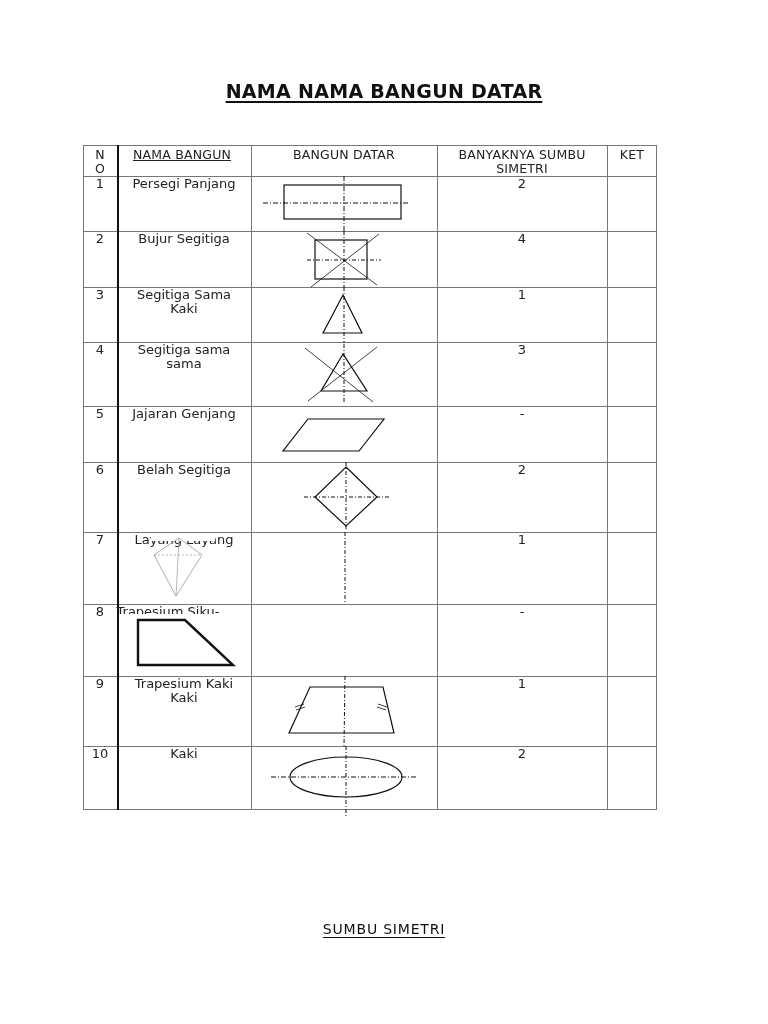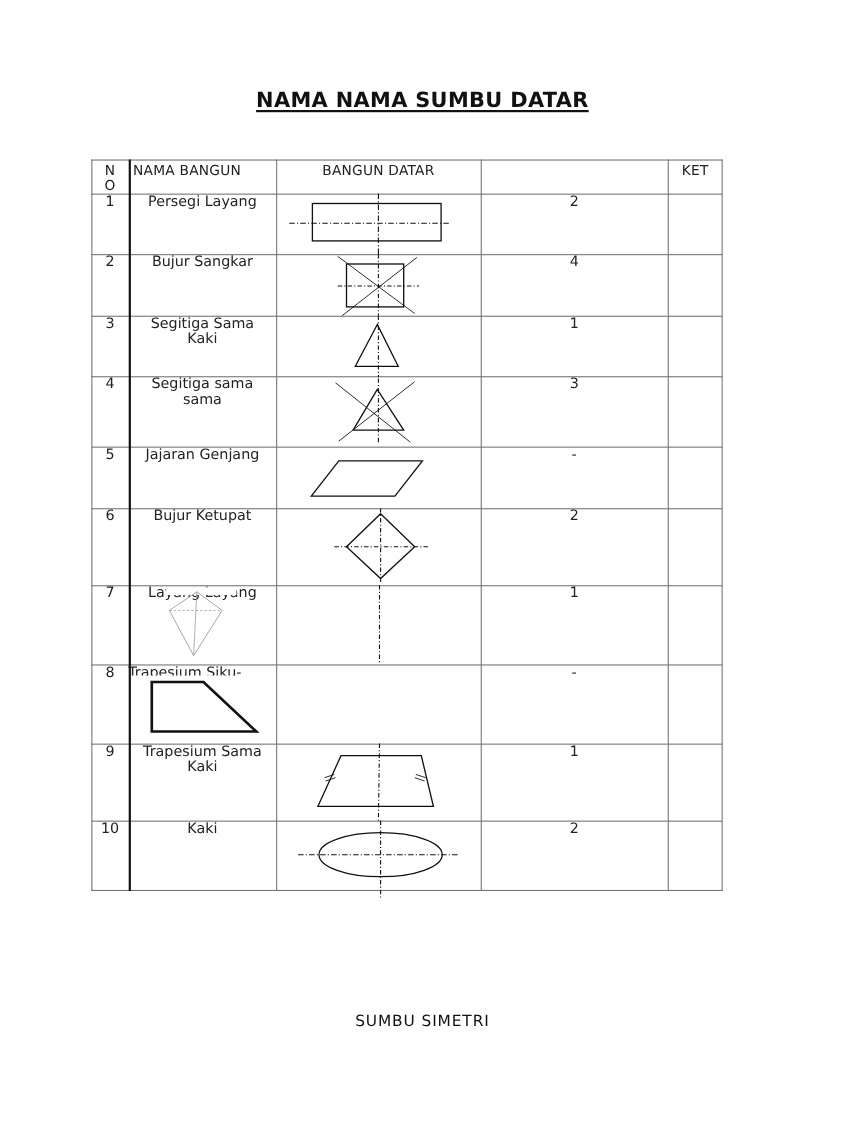--- a/index.html
+++ b/index.html
@@ -3,33 +3,33 @@
 <meta charset="utf-8">
 <style>
   html, body { margin:0; padding:0; background:#ffffff; }
   body { width:768px; height:1024px; position:relative; overflow:hidden;
          font-family:"DejaVu Sans", sans-serif; color:#111; }
   .title { position:absolute; left:0; width:768px; top:80px; text-align:center;
            font-size:19px; font-weight:bold; letter-spacing:0.3px; }
   .title span { text-decoration:underline; text-decoration-thickness:2px; text-underline-offset:3px; }
   .subtitle { position:absolute; left:0; width:768px; top:921px; text-align:center;
               font-size:14px; letter-spacing:0.8px; }
-  .subtitle span { text-underline-offset:3px; }
+  .subtitle span { text-decoration:underline; text-underline-offset:3px; }
   .grid { position:absolute; left:83px; top:145px; width:574px; height:665px; }
   .hl { position:absolute; left:0; width:574px; height:1px; background:#777; }
   .vl { position:absolute; top:0; width:1px; height:665px; background:#777; }
   .vl.dark { background:#111; width:1.5px; }
   .cell { position:absolute; text-align:center; font-size:13px; line-height:14px; color:#222; }
   .hdr { font-size:12.5px; letter-spacing:0.2px; }
   svg { position:absolute; overflow:visible; }
 </style>
 </head>
 <body>
 
-<div class="title"><span>NAMA NAMA SUMBU DATAR</span></div>
+<div class="title"><span>NAMA NAMA BANGUN DATAR</span></div>
 
 <div class="grid">
 
   <div class="hl" style="top:0"></div>
   <div class="hl" style="top:31px"></div>
   <div class="hl" style="top:86px"></div>
   <div class="hl" style="top:142px"></div>
   <div class="hl" style="top:197px"></div>
   <div class="hl" style="top:261px"></div>
   <div class="hl" style="top:317px"></div>
@@ -43,35 +43,39 @@
   <div class="vl dark" style="left:34px"></div>
   <div class="vl" style="left:168px"></div>
   <div class="vl" style="left:354px"></div>
   <div class="vl" style="left:524px"></div>
   <div class="vl" style="left:573px"></div>
 
   <div class="cell hdr" style="left:0;width:34px;top:3px;">
     <div>N</div>
     <div>O</div>
   </div>
-  <div class="cell hdr" style="left:20px;width:134px;top:3px;">NAMA BANGUN</div>
+  <div class="cell hdr" style="left:32px;width:134px;top:3px;text-decoration:underline;">NAMA BANGUN</div>
   <div class="cell hdr" style="left:168px;width:186px;top:3px;">BANGUN DATAR</div>
+  <div class="cell hdr" style="left:354px;width:170px;top:3px;">
+    <div>BANYAKNYA SUMBU</div>
+    <div>SIMETRI</div>
+  </div>
   <div class="cell hdr" style="left:524px;width:50px;top:3px;">KET</div>
 
   <div class="cell" style="left:0;width:34px;top:32px">1</div>
-  <div class="cell" style="left:34px;width:134px;top:32px">Persegi Layang</div>
+  <div class="cell" style="left:34px;width:134px;top:32px">Persegi Panjang</div>
   <div class="cell" style="left:354px;width:170px;top:32px">2</div>
   <svg style="left:180px;top:31px" width="170" height="56" viewBox="0 0 170 56">
     <rect x="21" y="9" width="117" height="34" fill="none" stroke="#111" stroke-width="1.2"></rect>
     <line x1="81" y1="0" x2="81" y2="56" stroke="#111" stroke-dasharray="5,2,1,2"></line>
     <line x1="0" y1="27" x2="147" y2="27" stroke="#111" stroke-dasharray="5,2,1,2"></line>
   </svg>
 
   <div class="cell" style="left:0;width:34px;top:87px">2</div>
-  <div class="cell" style="left:34px;width:134px;top:87px">Bujur Sangkar</div>
+  <div class="cell" style="left:34px;width:134px;top:87px">Bujur Segitiga</div>
   <div class="cell" style="left:354px;width:170px;top:87px">4</div>
   <svg style="left:180px;top:86px" width="170" height="56" viewBox="0 0 170 56">
     <rect x="52" y="9" width="52" height="39" fill="none" stroke="#111" stroke-width="1.2"></rect>
     <line x1="81" y1="0" x2="81" y2="56" stroke="#111" stroke-dasharray="4,2,1,2"></line>
     <line x1="44" y1="29" x2="118" y2="29" stroke="#111" stroke-dasharray="4,2,1,2"></line>
     <line x1="44" y1="2" x2="114" y2="54" stroke="#111" stroke-width="0.8"></line>
     <line x1="116" y1="3" x2="48" y2="56" stroke="#111" stroke-width="0.8"></line>
   </svg>
 
   <div class="cell" style="left:0;width:34px;top:143px">3</div>
@@ -99,21 +103,21 @@
   </svg>
 
   <div class="cell" style="left:0;width:34px;top:262px">5</div>
   <div class="cell" style="left:34px;width:134px;top:262px">Jajaran Genjang</div>
   <div class="cell" style="left:354px;width:170px;top:262px">-</div>
   <svg style="left:180px;top:261px" width="170" height="56" viewBox="0 0 170 56">
     <polygon points="45,13 121,13 96,45 20,45" fill="none" stroke="#111" stroke-width="1.2"></polygon>
   </svg>
 
   <div class="cell" style="left:0;width:34px;top:318px">6</div>
-  <div class="cell" style="left:34px;width:134px;top:318px">Bujur Ketupat</div>
+  <div class="cell" style="left:34px;width:134px;top:318px">Belah Segitiga</div>
   <div class="cell" style="left:354px;width:170px;top:318px">2</div>
   <svg style="left:180px;top:317px" width="170" height="70" viewBox="0 0 170 70">
     <polygon points="83,5 114,35 83,64 52,35" fill="none" stroke="#111" stroke-width="1.2"></polygon>
     <line x1="83" y1="0" x2="83" y2="68" stroke="#111" stroke-dasharray="4,2,1,2"></line>
     <line x1="41" y1="35" x2="126" y2="35" stroke="#111" stroke-dasharray="4,2,1,2"></line>
   </svg>
 
   <div class="cell" style="left:0;width:34px;top:388px">7</div>
   <div class="cell" style="left:34px;width:134px;top:388px">Layang Layang</div>
   <div class="cell" style="left:354px;width:170px;top:388px">1</div>
@@ -129,21 +133,21 @@
 
   <div class="cell" style="left:0;width:34px;top:460px">8</div>
   <div class="cell" style="left:18px;width:134px;top:460px;height:9px;overflow:hidden">Trapesium Siku-</div>
   <div class="cell" style="left:354px;width:170px;top:460px">-</div>
   <svg style="left:50px;top:470px" width="105" height="55" viewBox="0 0 105 55">
     <polygon points="5,5 52,5 100,50 5,50" fill="none" stroke="#111" stroke-width="2.4"></polygon>
   </svg>
 
   <div class="cell" style="left:0;width:34px;top:532px">9</div>
   <div class="cell" style="left:34px;width:134px;top:532px">
-    <div>Trapesium Sama</div>
+    <div>Trapesium Kaki</div>
     <div>Kaki</div>
   </div>
   <div class="cell" style="left:354px;width:170px;top:532px">1</div>
   <svg style="left:180px;top:531px" width="170" height="70" viewBox="0 0 170 70">
     <polygon points="47,11 120,11 131,57 26,57" fill="none" stroke="#111" stroke-width="1.2"></polygon>
     <line x1="82" y1="0" x2="81" y2="70" stroke="#111" stroke-dasharray="4,2,1,2"></line>
     <line x1="32" y1="31" x2="41" y2="28" stroke="#111" stroke-width="0.8"></line>
     <line x1="33" y1="34" x2="42" y2="31" stroke="#111" stroke-width="0.8"></line>
     <line x1="115" y1="28" x2="124" y2="31" stroke="#111" stroke-width="0.8"></line>
     <line x1="114" y1="31" x2="123" y2="34" stroke="#111" stroke-width="0.8"></line>

